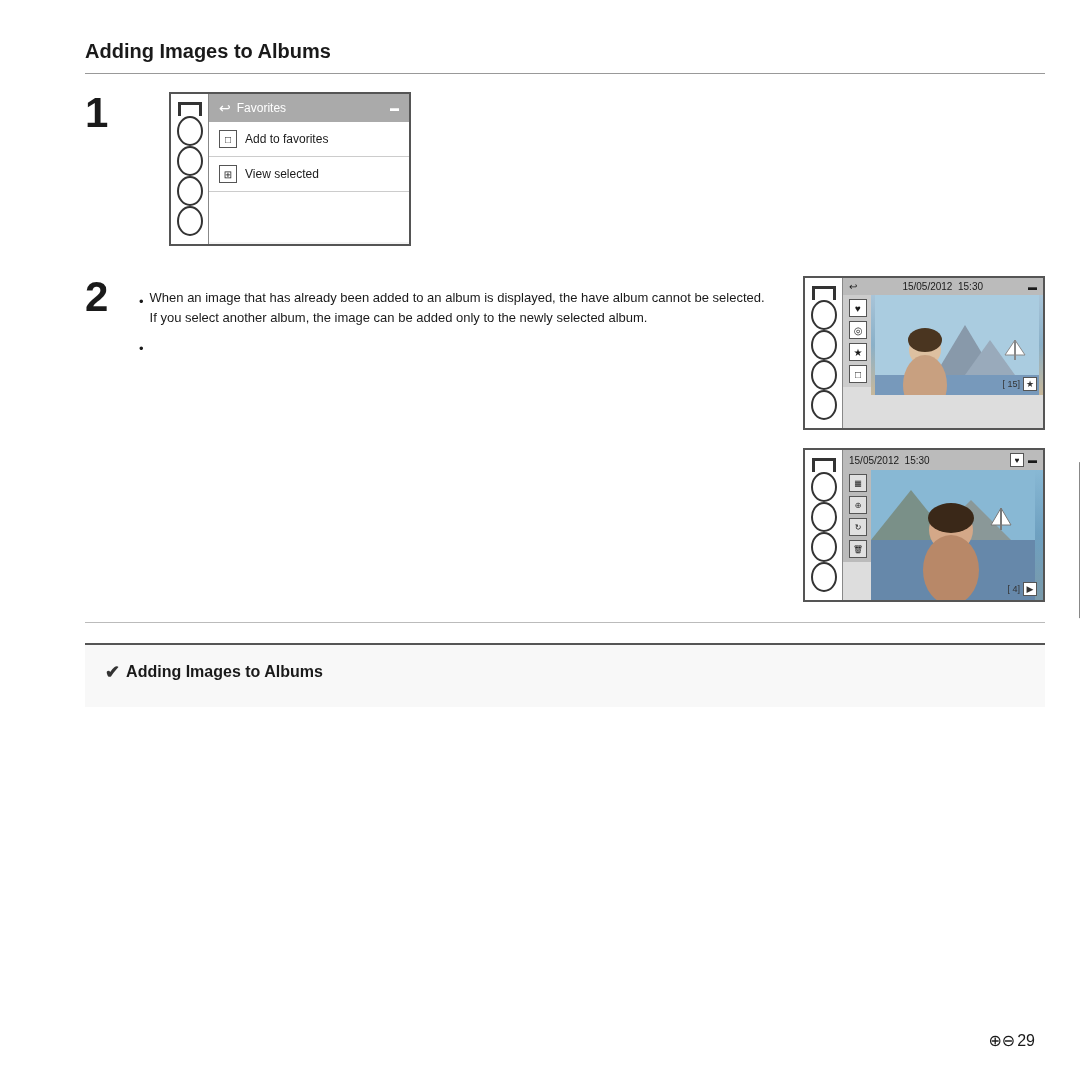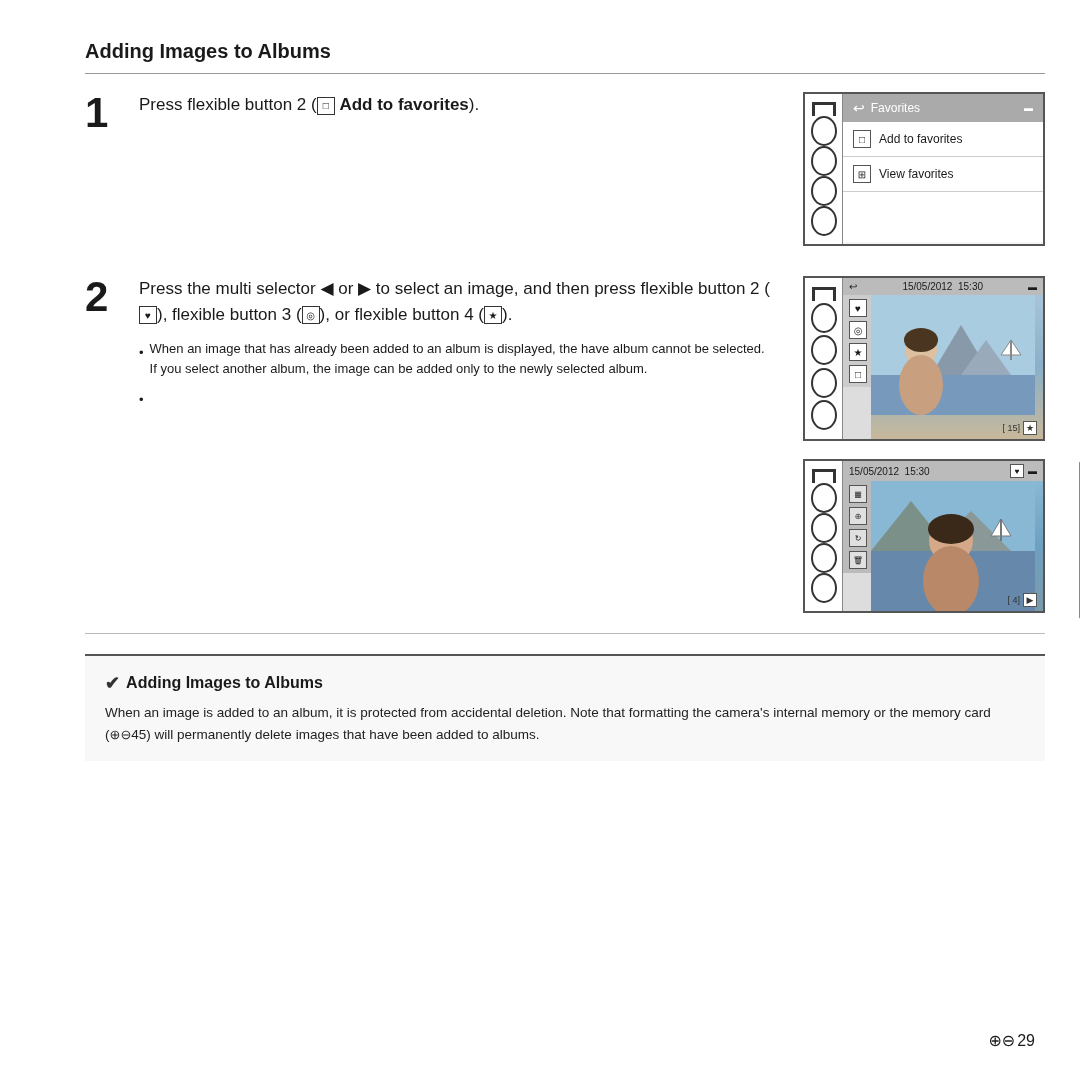--- a/index.html
+++ b/index.html
@@ -160,25 +160,20 @@
 <body>
 
 <div class="page-container">
 
   <div class="page-title">
     <span>Adding Images to Albums</span>
   </div>
 
   <div class="step-section">
     <div class="step-number">1</div>
-    <div class="step-content">
-      <p class="step-text">
-        Press flexible button 2 (<span class="inline-icon">□</span> <b>Add to favorites</b>).
-      </p>
-    </div>
     <div class="step-image">
 
       <div style="display:flex; align-items:stretch; border:2px solid #555; background:#fff;">
 
         <div style="display:flex;flex-direction:column;align-items:center;justify-content:space-around;padding:8px 5px;border-right:1.5px solid #888;width:38px;background:#fff;">
           <div style="width:24px;height:14px;border-top:3px solid #333;border-left:3px solid #333;border-right:3px solid #333;background:#fff;"></div>
           <div style="width:26px;height:30px;border:2.5px solid #333;border-radius:50%;background:#fff;"></div>
           <div style="width:26px;height:30px;border:2.5px solid #333;border-radius:50%;background:#fff;"></div>
           <div style="width:26px;height:30px;border:2.5px solid #333;border-radius:50%;background:#fff;"></div>
           <div style="width:26px;height:30px;border:2.5px solid #333;border-radius:50%;background:#fff;"></div>
@@ -192,34 +187,31 @@
             <span style="margin-left:auto;font-size:9px;color:#fff;">▬</span>
           </div>
 
           <div style="display:flex;align-items:center;gap:8px;padding:8px 10px;background:#fff;border-bottom:1px solid #ccc;">
             <div style="width:18px;height:18px;border:1.5px solid #555;display:flex;align-items:center;justify-content:center;font-size:10px;flex-shrink:0;background:#fff;">□</div>
             <span style="font-size:12px;">Add to favorites</span>
           </div>
 
           <div style="display:flex;align-items:center;gap:8px;padding:8px 10px;background:#fff;border-bottom:1px solid #ccc;">
             <div style="width:18px;height:18px;border:1.5px solid #555;display:flex;align-items:center;justify-content:center;font-size:10px;flex-shrink:0;background:#fff;">⊞</div>
-            <span style="font-size:12px;">View favorites</span>
+            <span style="font-size:12px;">View selected</span>
           </div>
           <div style="height:50px;background:#fff;"></div>
         </div>
       </div>
     </div>
   </div>
 
   <div class="step-section" style="margin-bottom:10px;">
     <div class="step-number">2</div>
     <div class="step-content">
-      <p class="step-text">
-        Press the multi selector ◀ or ▶ to select an image, and then press flexible button 2 (<span class="inline-icon">♥</span>), flexible button 3 (<span class="inline-icon">◎</span>), or flexible button 4 (<span class="inline-icon">★</span>).
-      </p>
 
       <div class="bullet-list">
         <div class="bullet-item">
           <span class="bullet-dot">•</span>
           <span>When an image that has already been added to an album is displayed, the have album cannot be selected. If you select another album, the image can be added only to the newly selected album.</span>
         </div>
         <div class="bullet-item">
           <span class="bullet-dot">•</span>
         </div>
       </div>
@@ -245,21 +237,21 @@
             <span style="font-size:9px;">▬</span>
           </div>
 
           <div style="display:flex;flex-direction:column;align-items:flex-start;padding:4px 6px;gap:4px;background:#ccc;float:left;width:28px;">
             <div style="width:18px;height:18px;border:1.5px solid #555;background:#fff;display:flex;align-items:center;justify-content:center;font-size:10px;">♥</div>
             <div style="width:18px;height:18px;border:1.5px solid #555;background:#fff;display:flex;align-items:center;justify-content:center;font-size:10px;">◎</div>
             <div style="width:18px;height:18px;border:1.5px solid #555;background:#fff;display:flex;align-items:center;justify-content:center;font-size:10px;">★</div>
             <div style="width:18px;height:18px;border:1.5px solid #555;background:#fff;display:flex;align-items:center;justify-content:center;font-size:10px;">□</div>
           </div>
 
-          <div style="overflow:hidden;height:144px;background:linear-gradient(to bottom, #a8c4d8 0%, #8ab0c8 50%, #c8b89a 100%);position:relative;">
+          <div style="overflow:hidden;height:100px;background:linear-gradient(to bottom, #a8c4d8 0%, #8ab0c8 50%, #c8b89a 100%);position:relative;text-align:center;">
             
             <svg width="164" height="120" viewBox="0 0 164 120">
 
               <rect width="164" height="120" fill="#aacce0"></rect>
 
               <polygon points="60,80 90,30 120,80" fill="#8899aa"></polygon>
               <polygon points="90,80 115,45 140,80" fill="#99aabb"></polygon>
 
               <rect y="80" width="164" height="40" fill="#7799bb"></rect>
 
@@ -336,23 +328,20 @@
     </div>
   </div>
 
   <hr class="divider">
 
   <div class="note-box">
     <div class="note-title">
       <span style="color:#333;font-size:18px;">✔</span>
       <span>Adding Images to Albums</span>
     </div>
-    <p class="note-text">
-      When an image is added to an album, it is protected from accidental deletion. Note that formatting the camera's internal memory or the memory card (<span style="font-size:13px;">⊕⊖</span>45) will permanently delete images that have been added to albums.
-    </p>
   </div>
 
   <div class="page-number">
     <span>⊕⊖</span>
     <span>29</span>
   </div>
 
   <div class="sidebar-tab">
     <span>Reference Section</span>
   </div>

